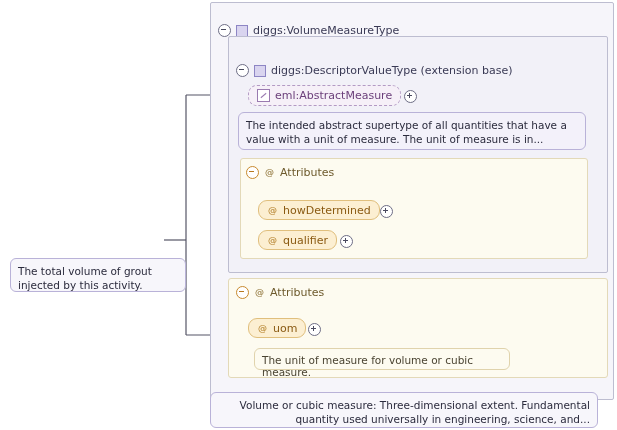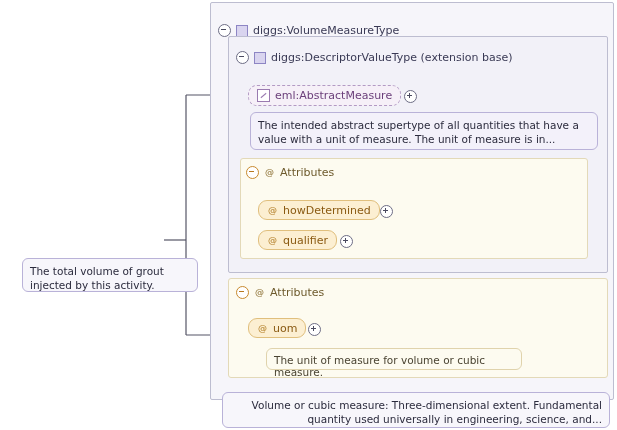--- a/index.html
+++ b/index.html
@@ -169,21 +169,20 @@
   .doc {
     position: absolute;
     box-sizing: border-box;
     border: 1px solid #b9b2d8;
     background: #f3f1fa;
     border-radius: 6px;
     padding: 5px 7px;
     font-size: 10.5px;
     line-height: 14px;
     color: #2b2b3d;
-    margin-left: 12px;
   }
   .doc.attrdoc {
     border: 1px solid #e0d3ac;
     background: #fdfbf0;
     color: #4a4432;
   }
   .doc.plain {
     border: 1px solid #b9b2d8;
     background: #f7f6fb;
   }
@@ -216,21 +215,21 @@
   <div class="box container" style="left:210px; top:2px; width:404px; height:398px;"></div>
 
   <div class="hdr" style="left:218px; top:24px;">
     <span class="toggle"></span>
     <span class="sq-icon"></span>
     <span class="lbl">diggs:VolumeMeasureType</span>
   </div>
 
   <div class="box container inner" style="left:228px; top:36px; width:380px; height:237px;"></div>
 
-  <div class="hdr" style="left:236px; top:51px;">
+  <div class="hdr" style="left:236px; top:64px;">
     <span class="toggle"></span>
     <span class="sq-icon"></span>
     <span class="lbl">diggs:DescriptorValueType (extension base)</span>
   </div>
 
   <div class="pill abstract" style="left:248px; top:85px; height:21px;">
     <span class="pen"></span>
     <span class="lbl">eml:AbstractMeasure</span>
   </div>
   <div class="plus-outside" style="left:404px; top:90px;">

